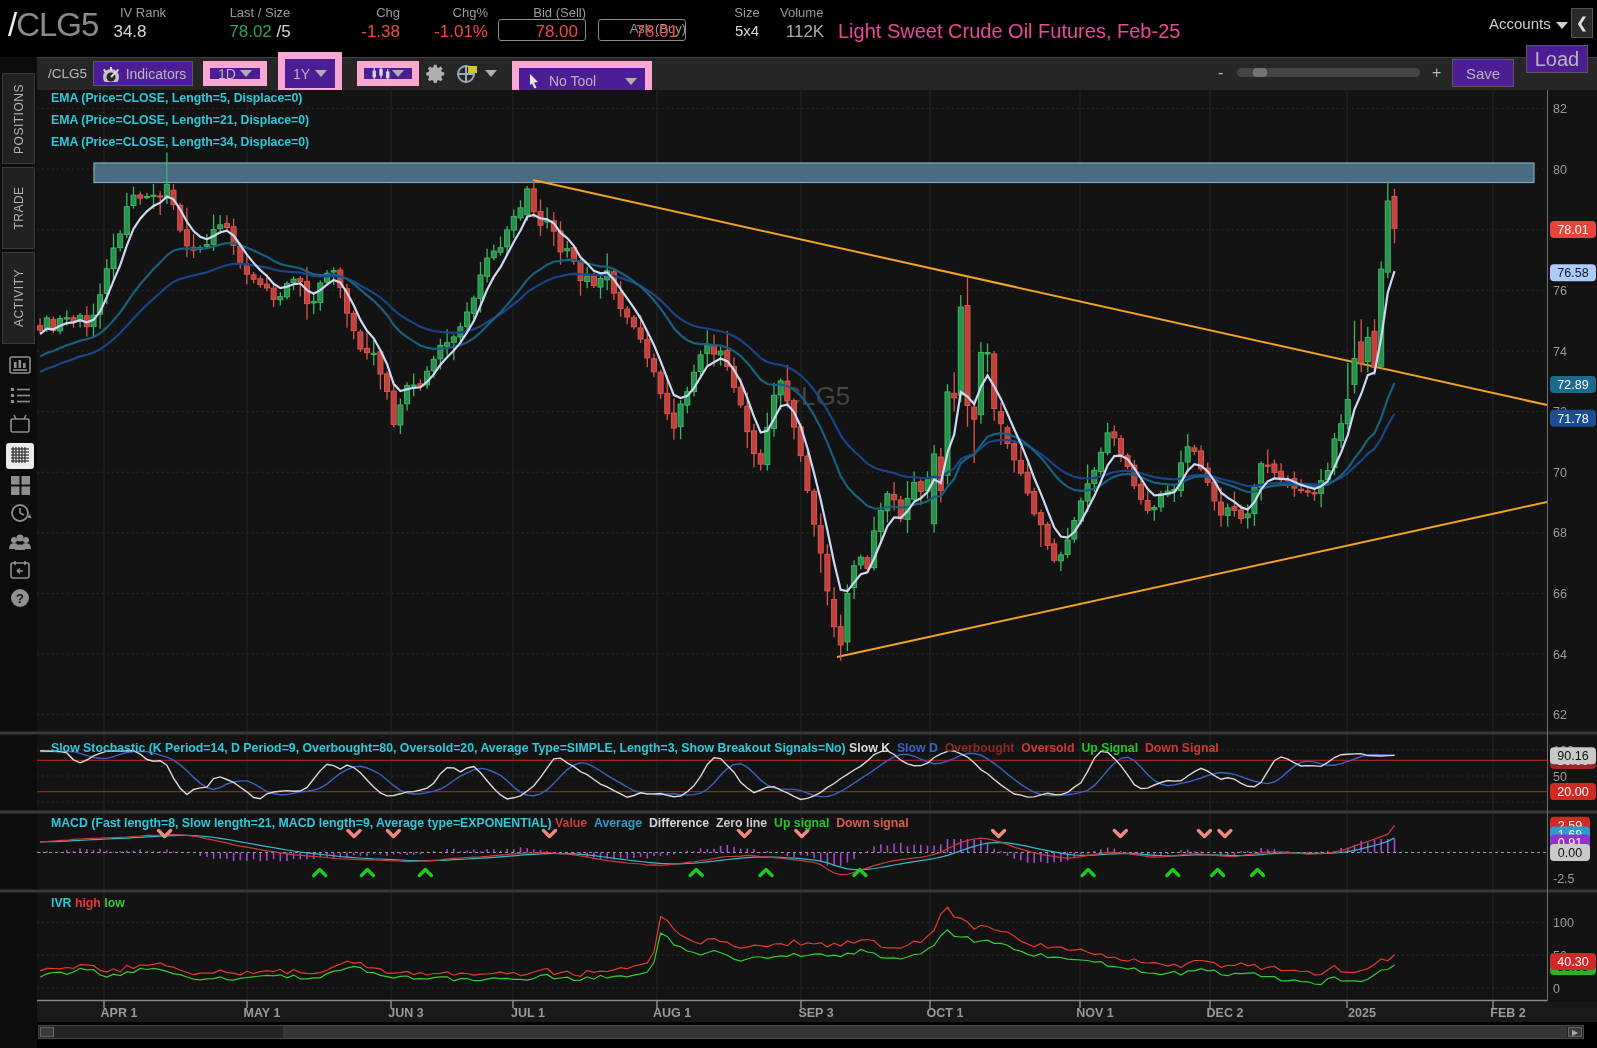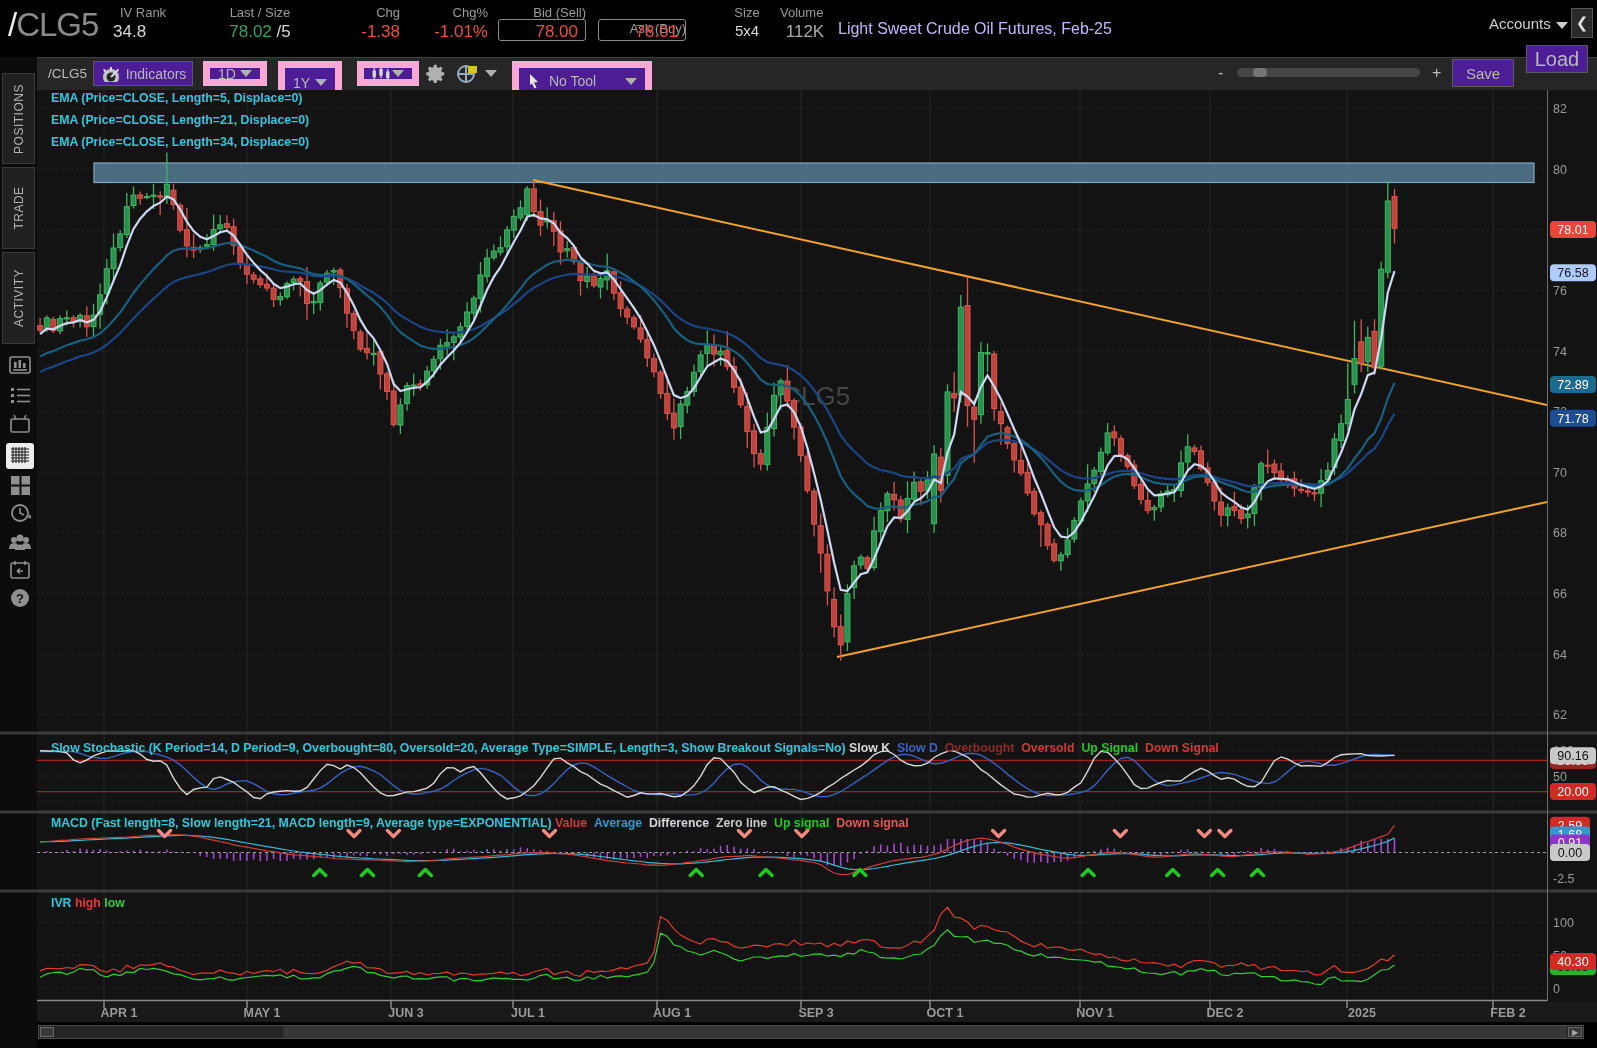--- a/index.html
+++ b/index.html
@@ -9,59 +9,59 @@
 .btn{position:absolute;border:1px solid #5a5a5a;color:#b8b8b8;font-size:14px;display:flex;align-items:center;justify-content:center;background:#4c1d95}
 .dd{position:absolute;border:7px solid #f9a8d4;color:#b8b8b8;font-size:14px;display:flex;align-items:center;background:#4c1d95}
 .caret{width:0;height:0;border-left:6px solid transparent;border-right:6px solid transparent;border-top:7px solid #b0b0b0;margin-left:auto;margin-right:8px}
 .tab{position:absolute;z-index:10;left:2px;width:33px;background:#212121;border:1px solid #3a3a3a;display:flex;align-items:center;justify-content:center}
 .tab span{transform:rotate(-90deg);white-space:nowrap;color:#b5b5b5;font-size:12px;letter-spacing:.5px}
 </style></head><body>
 
 <div class="abs" style="left:0;top:0;width:1597px;height:57px;background:#000"></div>
 <div class="abs" style="left:8px;top:6px;font-size:33px;letter-spacing:-1px;color:#8a8a8a"><span style="color:#eee">/</span>CLG5</div>
 <div class="abs lbl" style="left:113px;top:5px;width:60px;text-align:center">IV Rank</div>
-<div class="abs val" style="left:113px;top:22px;width:60px;text-align:left">34.8</div>
+<div class="abs val" style="left:100px;top:22px;width:60px;text-align:center">34.8</div>
 <div class="abs lbl" style="left:200px;top:5px;width:120px;text-align:center">Last / Size</div>
 <div class="abs val" style="left:200px;top:22px;width:120px;text-align:center"><span style="color:#2fa360">78.02</span> /5</div>
 <div class="abs lbl" style="left:340px;top:5px;width:60px;text-align:right">Chg</div>
 <div class="abs val red" style="left:330px;top:22px;width:70px;text-align:right">-1.38</div>
 <div class="abs lbl" style="left:420px;top:5px;width:68px;text-align:right">Chg%</div>
 <div class="abs val red" style="left:410px;top:22px;width:78px;text-align:right">-1.01%</div>
 <div class="abs lbl" style="left:500px;top:5px;width:86px;text-align:right">Bid (Sell)</div>
 <div class="abs" style="left:498px;top:19px;width:88px;height:22px;border:1px solid #8a8a8a;border-radius:3px"></div>
 <div class="abs val red" style="left:498px;top:22px;width:80px;text-align:right">78.00</div>
 <div class="abs lbl" style="left:600px;top:21px;width:86px;text-align:right">Ask (Buy)</div>
 <div class="abs" style="left:598px;top:19px;width:88px;height:22px;border:1px solid #8a8a8a;border-radius:3px"></div>
 <div class="abs val red" style="left:598px;top:22px;width:80px;text-align:right">78.01</div>
 <div class="abs lbl" style="left:726px;top:5px;width:42px;text-align:center">Size</div>
 <div class="abs val" style="left:726px;top:22px;width:42px;text-align:center;font-size:15px">5x4</div>
 <div class="abs lbl" style="left:780px;top:5px;width:50px;">Volume</div>
 <div class="abs val" style="left:780px;top:22px;width:50px;text-align:center;color:#aaa">112K</div>
-<div class="abs" style="left:838px;top:20px;font-size:16px;color:#c4b5fd">Light Sweet Crude Oil Futures, Feb-25</div>
+<div class="abs" style="left:838px;top:20px;font-size:20px;color:#ec4899">Light Sweet Crude Oil Futures, Feb-25</div>
 <div class="abs" style="left:1489px;top:15px;font-size:15px;color:#cfcfcf">Accounts</div>
 <div class="abs" style="left:1556px;top:22px;width:0;height:0;border-left:6px solid transparent;border-right:6px solid transparent;border-top:7px solid #cfcfcf"></div>
 <div class="abs" style="left:1571px;top:8px;width:22px;height:30px;background:#2a2a2a;border:1px solid #555;color:#ddd;font-size:15px;text-align:center;line-height:28px">❮</div>
 
 <div class="abs" style="left:37px;top:57px;width:1560px;height:33px;background:#262626;border-top:1px solid #3e3e3e"></div>
 <div class="abs" style="left:48px;top:66px;font-size:13.5px;color:#bbb">/CLG5</div>
 <div class="btn" style="left:93px;top:61px;width:100px;height:25px">
 <svg width="22" height="16" viewBox="0 0 22 16" style="margin-right:4px">
       <circle cx="11" cy="11" r="8" fill="#c2c2c2"></circle>
       <circle cx="11" cy="11" r="4.5" fill="#262626"></circle>
       <rect x="10" y="1" width="2" height="4" fill="#d8d8d8"></rect>
       <rect x="4" y="3" width="2" height="4" fill="#d8d8d8" transform="rotate(-40 5 5)"></rect>
       <rect x="16" y="3" width="2" height="4" fill="#d8d8d8" transform="rotate(40 17 5)"></rect>
       <line x1="11" y1="11" x2="16" y2="6" stroke="#d8d8d8" stroke-width="2"></line>
     </svg>
 Indicators</div>
 <div class="dd" style="left:203px;top:61px;width:64px;height:25px">
     <span style="margin-left:8px">1D</span>
     <span class="caret"></span>
   </div>
-<div class="dd" style="left:278px;top:61px;width:64px;height:43px">
+<div class="dd" style="left:278px;top:52px;width:64px;height:43px">
     <span style="margin-left:8px">1Y</span>
     <span class="caret"></span>
   </div>
 <div class="dd" style="left:357px;top:61px;width:62px;height:25px">
 <svg width="26" height="18" viewBox="0 0 26 18" style="margin-left:6px">
       <rect x="3" y="5" width="4" height="8" fill="#d8d8d8"></rect>
       <line x1="5" y1="2" x2="5" y2="16" stroke="#d8d8d8" stroke-width="1.4"></line>
       <rect x="11" y="3" width="4" height="8" fill="#d8d8d8"></rect>
       <line x1="13" y1="1" x2="13" y2="14" stroke="#d8d8d8" stroke-width="1.4"></line>
       <rect x="19" y="6" width="4" height="8" fill="#d8d8d8"></rect>

